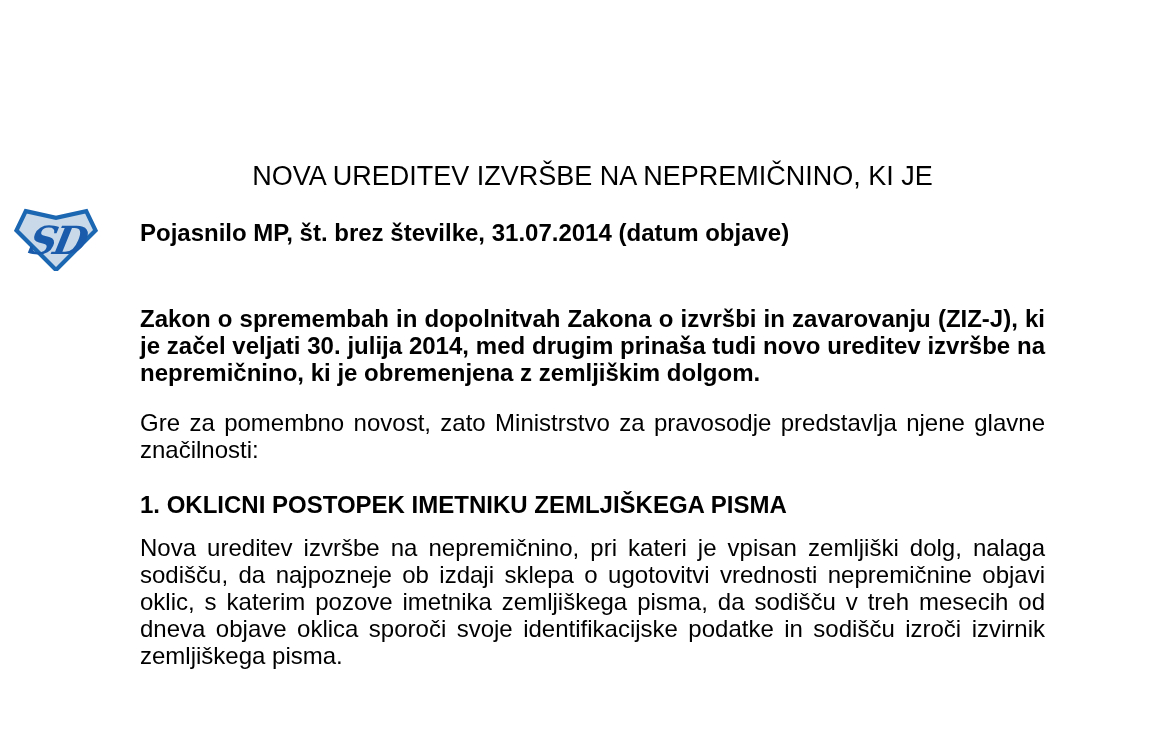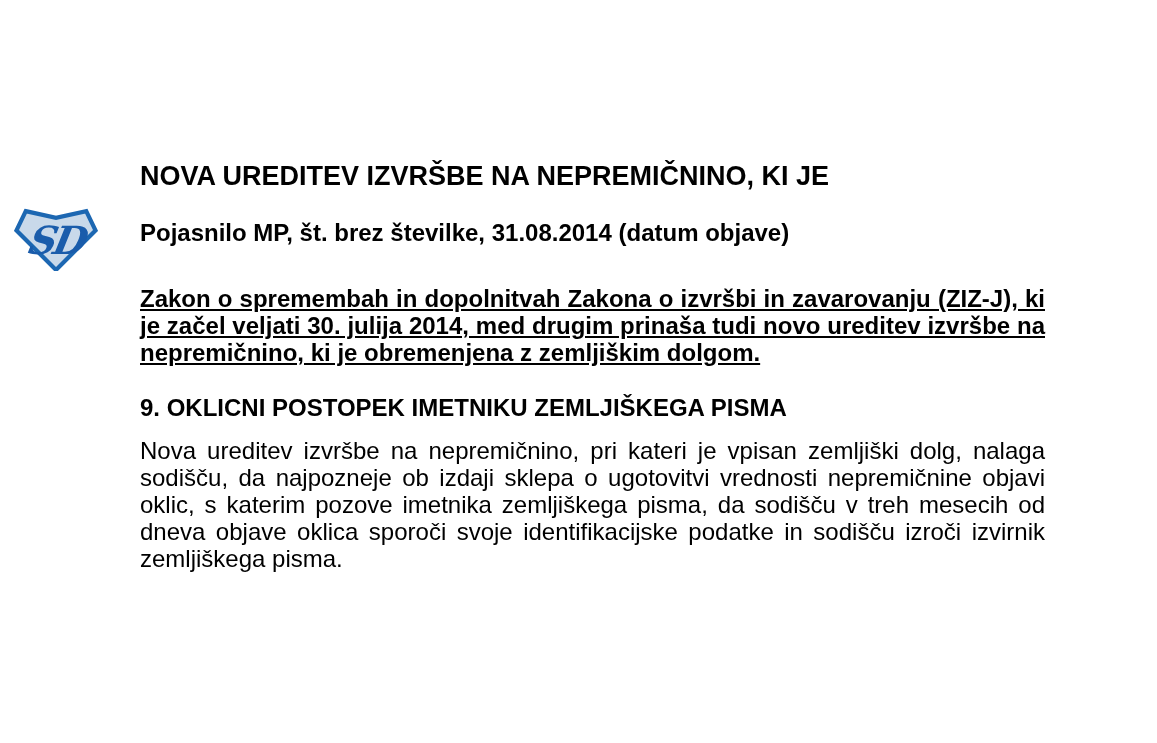--- a/index.html
+++ b/index.html
@@ -20,39 +20,39 @@
     left: 14px; top: 45px;
     width: 84px; height: 66px;
   }
   .logo svg { width: 100%; height: 100%; display: block; }
   .content {
     padding-left: 140px;
     padding-right: 112px;
   }
   .title {
     margin-top: 160px;
-    text-align: left;
-    font-weight: bold;
+    text-align: center;
+    font-weight: normal;
     font-size: 27px;
     line-height: 32px;
     letter-spacing: 0px;
   }
   .subtitle {
     margin-top: 27px;
     font-weight: bold;
     font-size: 24px;
     line-height: 27px;
   }
   .para {
     font-size: 24px;
     line-height: 27px;
     text-align: justify;
   }
   .para.bold { font-weight: bold; }
-  .para.p1 { margin-top: 39px; text-decoration: underline; }
+  .para.p1 { margin-top: 59px; }
   .para.p2 { margin-top: 23px; }
   .heading {
     margin-top: 28px;
     font-weight: bold;
     font-size: 24px;
     line-height: 27px;
   }
   .para.p3 { margin-top: 16px; }
 </style>
 </head>
@@ -68,24 +68,25 @@
       </g>
     </svg>
   </div>
 
   <div class="content">
 
     <div class="title">
       <div>NOVA UREDITEV IZVRŠBE NA NEPREMIČNINO, KI JE</div>
     </div>
 
-    <div class="subtitle">Pojasnilo MP, št. brez številke, 31.08.2014 (datum objave)</div>
+    <div class="subtitle">Pojasnilo MP, št. brez številke, 31.07.2014 (datum objave)</div>
 
     <div class="para bold p1">Zakon o spremembah in dopolnitvah Zakona o izvršbi in zavarovanju (ZIZ-J), ki je začel veljati 30. julija 2014, med drugim prinaša tudi novo ureditev izvršbe na nepremičnino, ki je obremenjena z zemljiškim dolgom.</div>
 
+    <div class="para p2">Gre za pomembno novost, zato Ministrstvo za pravosodje predstavlja njene glavne značilnosti:</div>
 
-    <div class="heading">9. OKLICNI POSTOPEK IMETNIKU ZEMLJIŠKEGA PISMA</div>
+    <div class="heading">1. OKLICNI POSTOPEK IMETNIKU ZEMLJIŠKEGA PISMA</div>
 
     <div class="para p3">Nova ureditev izvršbe na nepremičnino, pri kateri je vpisan zemljiški dolg, nalaga sodišču, da najpozneje ob izdaji sklepa o ugotovitvi vrednosti nepremičnine objavi oklic, s katerim pozove imetnika zemljiškega pisma, da sodišču v treh mesecih od dneva objave oklica sporoči svoje identifikacijske podatke in sodišču izroči izvirnik zemljiškega pisma.</div>
 
   </div>
 
 </div>
 
 </body></html>

